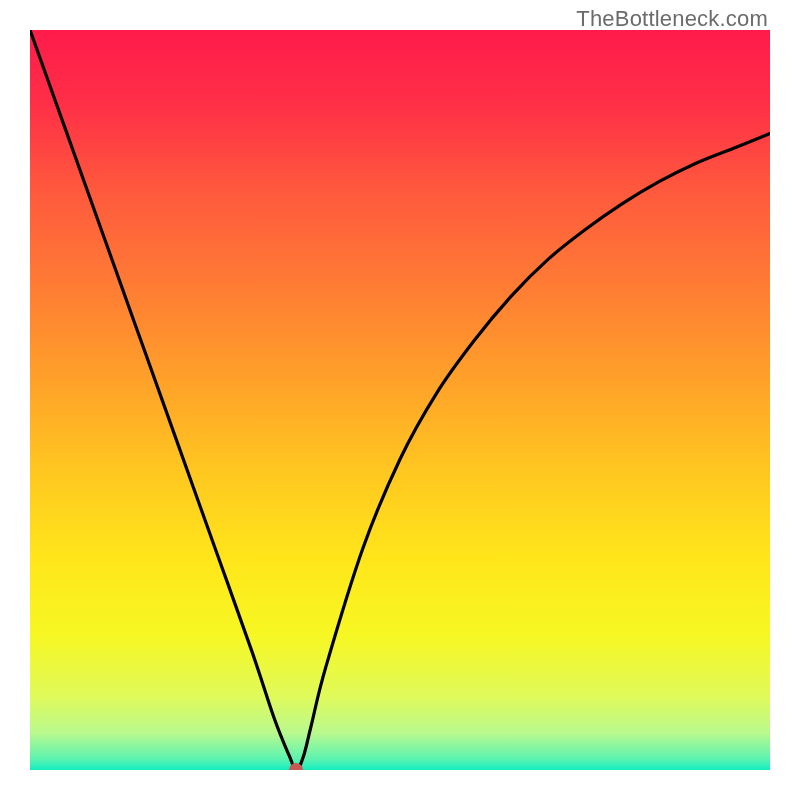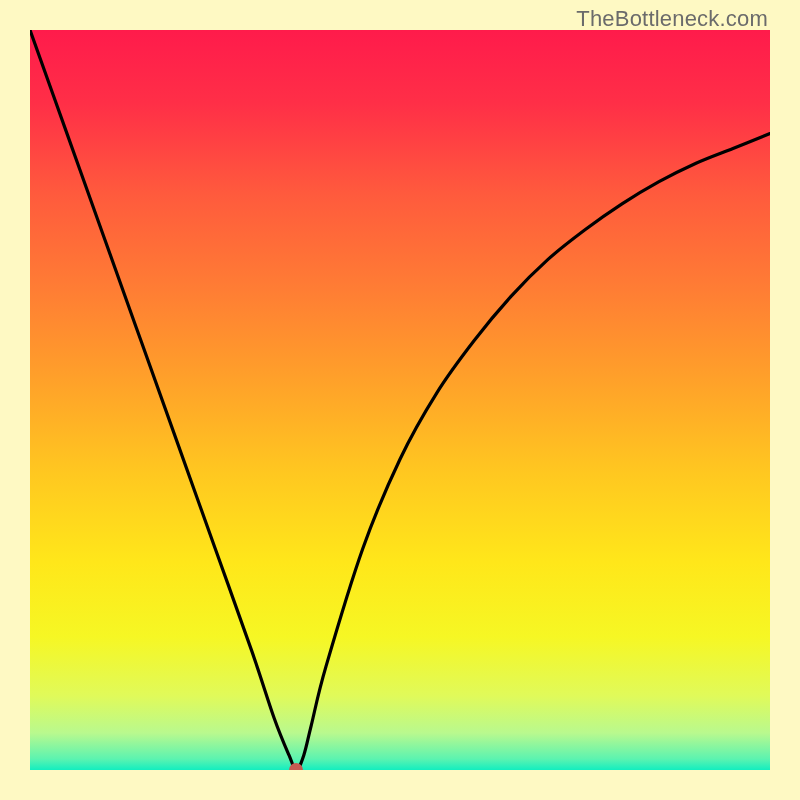--- a/index.html
+++ b/index.html
@@ -8,21 +8,21 @@
     width: 800px;
     height: 800px;
     overflow: hidden;
     background: #000;
     font-family: Arial, Helvetica, sans-serif;
   }
   .frame {
     position: relative;
     width: 800px;
     height: 800px;
-    background: #fef9c3;
+    background: #ffffff;
   }
   .plot-area {
     position: absolute;
     left: 30px;
     top: 30px;
     width: 740px;
     height: 740px;
     overflow: hidden;
   }
   .gradient-bg {

